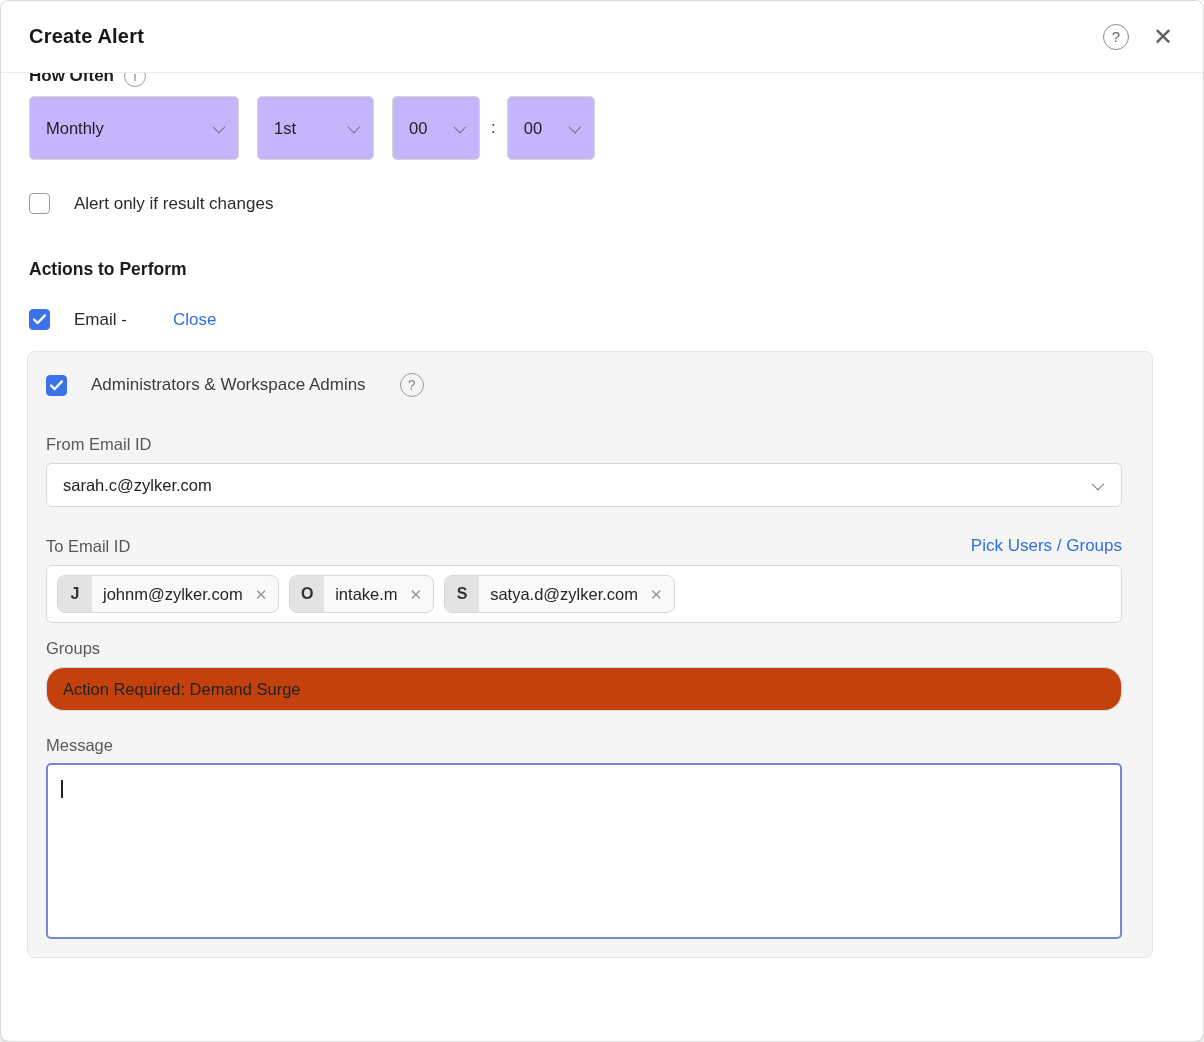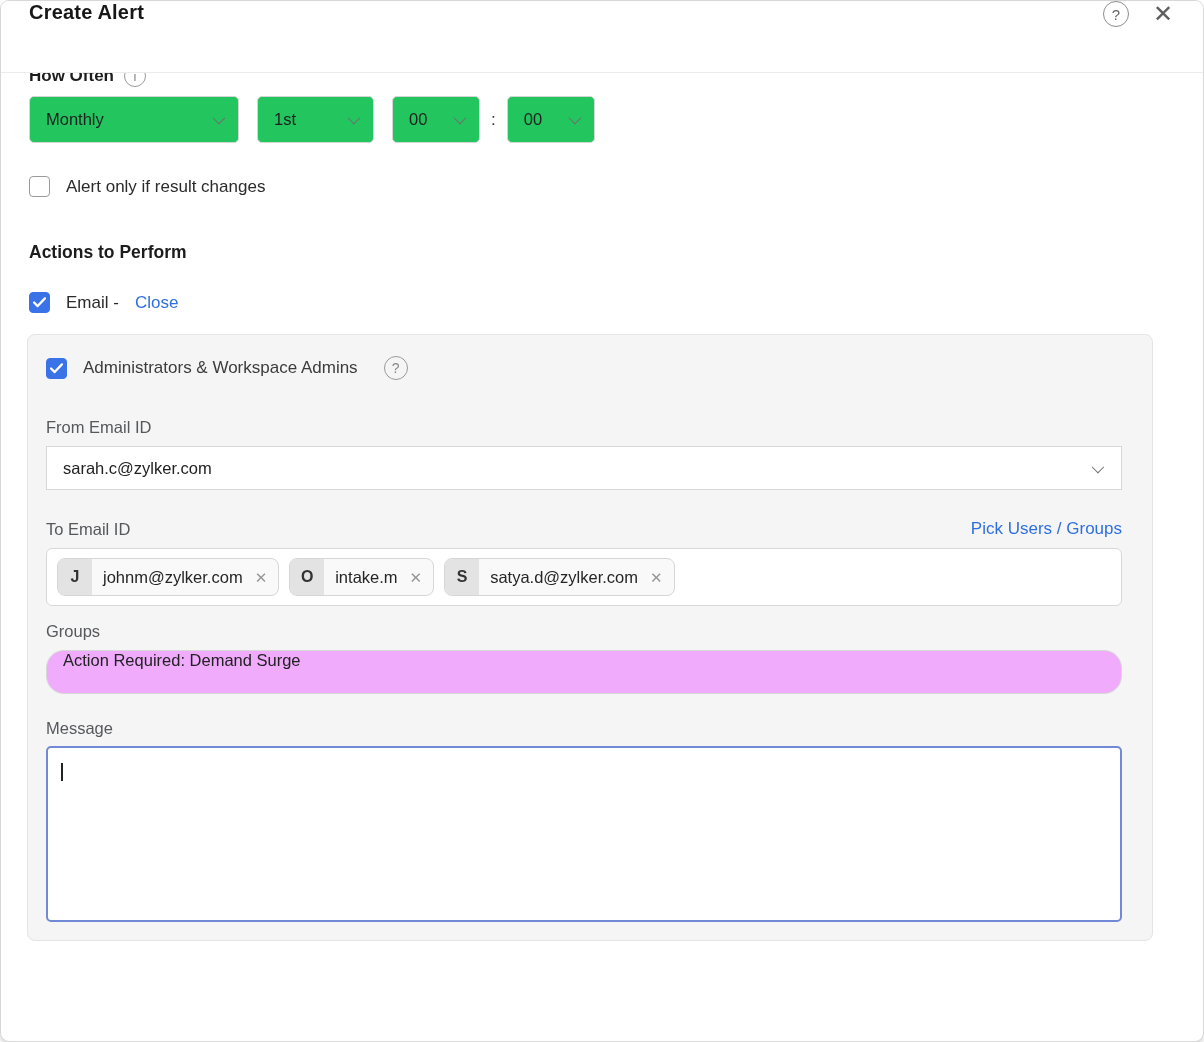--- a/index.html
+++ b/index.html
@@ -5,21 +5,21 @@
   * { margin:0; padding:0; box-sizing:border-box; }
   html,body { background:#ffffff; font-family:"Liberation Sans", sans-serif; }
   .modal{
     position:relative; width:1204px; height:1042px; background:#fff;
     border:1px solid #d8d8d8; border-radius:9px; overflow:hidden;
     box-shadow:0 3px 5px rgba(0,0,0,.16);
   }
   
   .modal-header{
     position:absolute; top:0; left:0; right:0; height:72px; background:#fff;
-    display:flex; align-items:flex-start; padding:0 30px 0 28px; z-index:5;
+    display:flex; align-items:center; padding:0 30px 0 28px; z-index:5;
     border-bottom:1px solid #ececec;
   }
   .modal-title{ font-size:20px; font-weight:700; color:#171717; letter-spacing:.2px; }
   .header-icons{ margin-left:auto; display:flex; align-items:center; gap:24px; }
   .help-circle{
     width:26px; height:26px; border:1.6px solid #8d8d8d; border-radius:50%;
     display:flex; align-items:center; justify-content:center;
     font-size:15px; color:#666; cursor:pointer;
   }
   .close-x{ font-size:24px; color:#5f5f5f; font-weight:400; cursor:pointer; line-height:1; }
@@ -31,80 +31,80 @@
   
   .how-often-row{ display:flex; align-items:center; gap:10px; margin-top:-10px; height:26px; }
   .how-often-label{ font-size:17px; font-weight:700; color:#1c1c1c; }
   .info-circle{
     width:22px; height:22px; border:1.4px solid #9a9a9a; border-radius:50%;
     display:flex; align-items:center; justify-content:center; font-size:13px; color:#888;
   }
   
   .select-row{ display:flex; align-items:center; margin-top:7px; }
   .sel{
-    height:47px; background:#22c55e; border:1px solid #d5d5d5; border-radius:5px;
+    height:64px; background:#c4b5fd; border:1px solid #d5d5d5; border-radius:5px;
     display:flex; align-items:center; padding:0 16px; font-size:16.5px; color:#1f1f1f;
     cursor:pointer;
   }
   .sel .chev{ margin-left:auto; }
   .chev{
     width:9px; height:9px; border-right:1.8px solid #6f6f6f; border-bottom:1.8px solid #6f6f6f;
     transform:rotate(45deg) translateY(-2px); display:inline-block; flex:none;
   }
   .sel-frequency{ width:210px; margin-right:18px; }
   .sel-day{ width:117px; margin-right:18px; }
   .sel-time{ width:88px;justify-content:space-between; }
   .time-colon{ font-size:17px; color:#333; margin:0 11px; }
   
-  .cb-row{ display:flex; align-items:center; gap:16px; }
+  .cb-row{ display:flex; align-items:center; gap:24px; }
   .checkbox{
     width:21px; height:21px; border:1.6px solid #9b9b9b; border-radius:4px;
     background:#fff; flex:none; cursor:pointer; display:flex; align-items:center; justify-content:center;
   }
   .checkbox.checked{ background:#3a72e8; border-color:#3a72e8; }
   .checkbox svg{ width:13px; height:11px; }
   .cb-label{ font-size:17px; color:#2b2b2b; }
   .row-alert{ margin-top:33px; }
   .section-heading{ margin-top:45px; font-size:17.5px; font-weight:700; color:#1c1c1c; }
   .row-email{ margin-top:29px; }
   .link{ color:#2e6fe0; font-size:17px; cursor:pointer; text-decoration:none; }
-  .row-email .link{ }
+  .row-email .link{ margin-left:22px; }
   
   .panel{
     margin:21px 22px 0 -2px; background:#f5f5f5; border:1px solid #e4e4e4;
     border-radius:8px; padding:21px 30px 18px 18px;
   }
   .row-admins .cb-label{ color:#3c3c3c; }
   .row-admins .info-circle{ margin-left:10px; width:24px; height:24px; font-size:14px; }
   .field-label{ font-size:16.5px; color:#56585c; }
   .lbl-from{ margin-top:38px; }
   .from-select{
     margin-top:9px; height:44px; width:100%; background:#fff; border:1px solid #d8d8d8;
-    border-radius:0; display:flex; align-items:center; padding:0 20px 0 16px;
+    border-radius:6px; display:flex; align-items:center; padding:0 20px 0 16px;
     font-size:16.5px; color:#222; cursor:pointer;
   }
   .to-row{ margin-top:29px; display:flex; align-items:center; justify-content:space-between; }
   .to-field{
     margin-top:9px; min-height:58px; width:100%; background:#fff; border:1px solid #d8d8d8;
     border-radius:6px; display:flex; align-items:center; gap:10px; padding:9px 10px; cursor:text;
   }
   .chip{
     display:flex; align-items:center; height:38px; background:#f9f9f9;
     border:1px solid #d6d6d6; border-radius:8px; overflow:hidden; cursor:default;
   }
   .chip-avatar{
     width:34px; height:100%; background:#e3e3e3; display:flex; align-items:center;
     justify-content:center; font-size:16px; font-weight:700; color:#333;
   }
   .chip-text{ padding:0 12px 0 11px; font-size:16.5px; color:#262626; }
   .chip-remove{ margin-right:11px; font-size:15px; color:#979797; cursor:pointer; line-height:1; }
   .lbl-subject{ margin-top:16px; }
   .text-input{
-    margin-top:9px; height:44px; width:100%; background:#f0abfc; border:1px solid #d8d8d8;
-    border-radius:18px; display:flex; padding:0 16px;
+    margin-top:9px; height:44px; width:100%; background:#c2410c; border:1px solid #d8d8d8;
+    border-radius:18px; display:flex; align-items:center; padding:0 16px;
     font-size:16.5px; color:#222;
   }
   .lbl-message{ margin-top:25px; }
   .message-area{
     margin-top:8px; height:176px; width:100%; background:#fff;
     border:2px solid #7289d8; border-radius:5px; padding:13px 12px;
     font-size:16.5px; color:#161616; line-height:1.45; cursor:text;
   }
   .caret{ display:inline-block; width:1.5px; height:18px; background:#222; vertical-align:-3px; margin-left:1px; }
   

